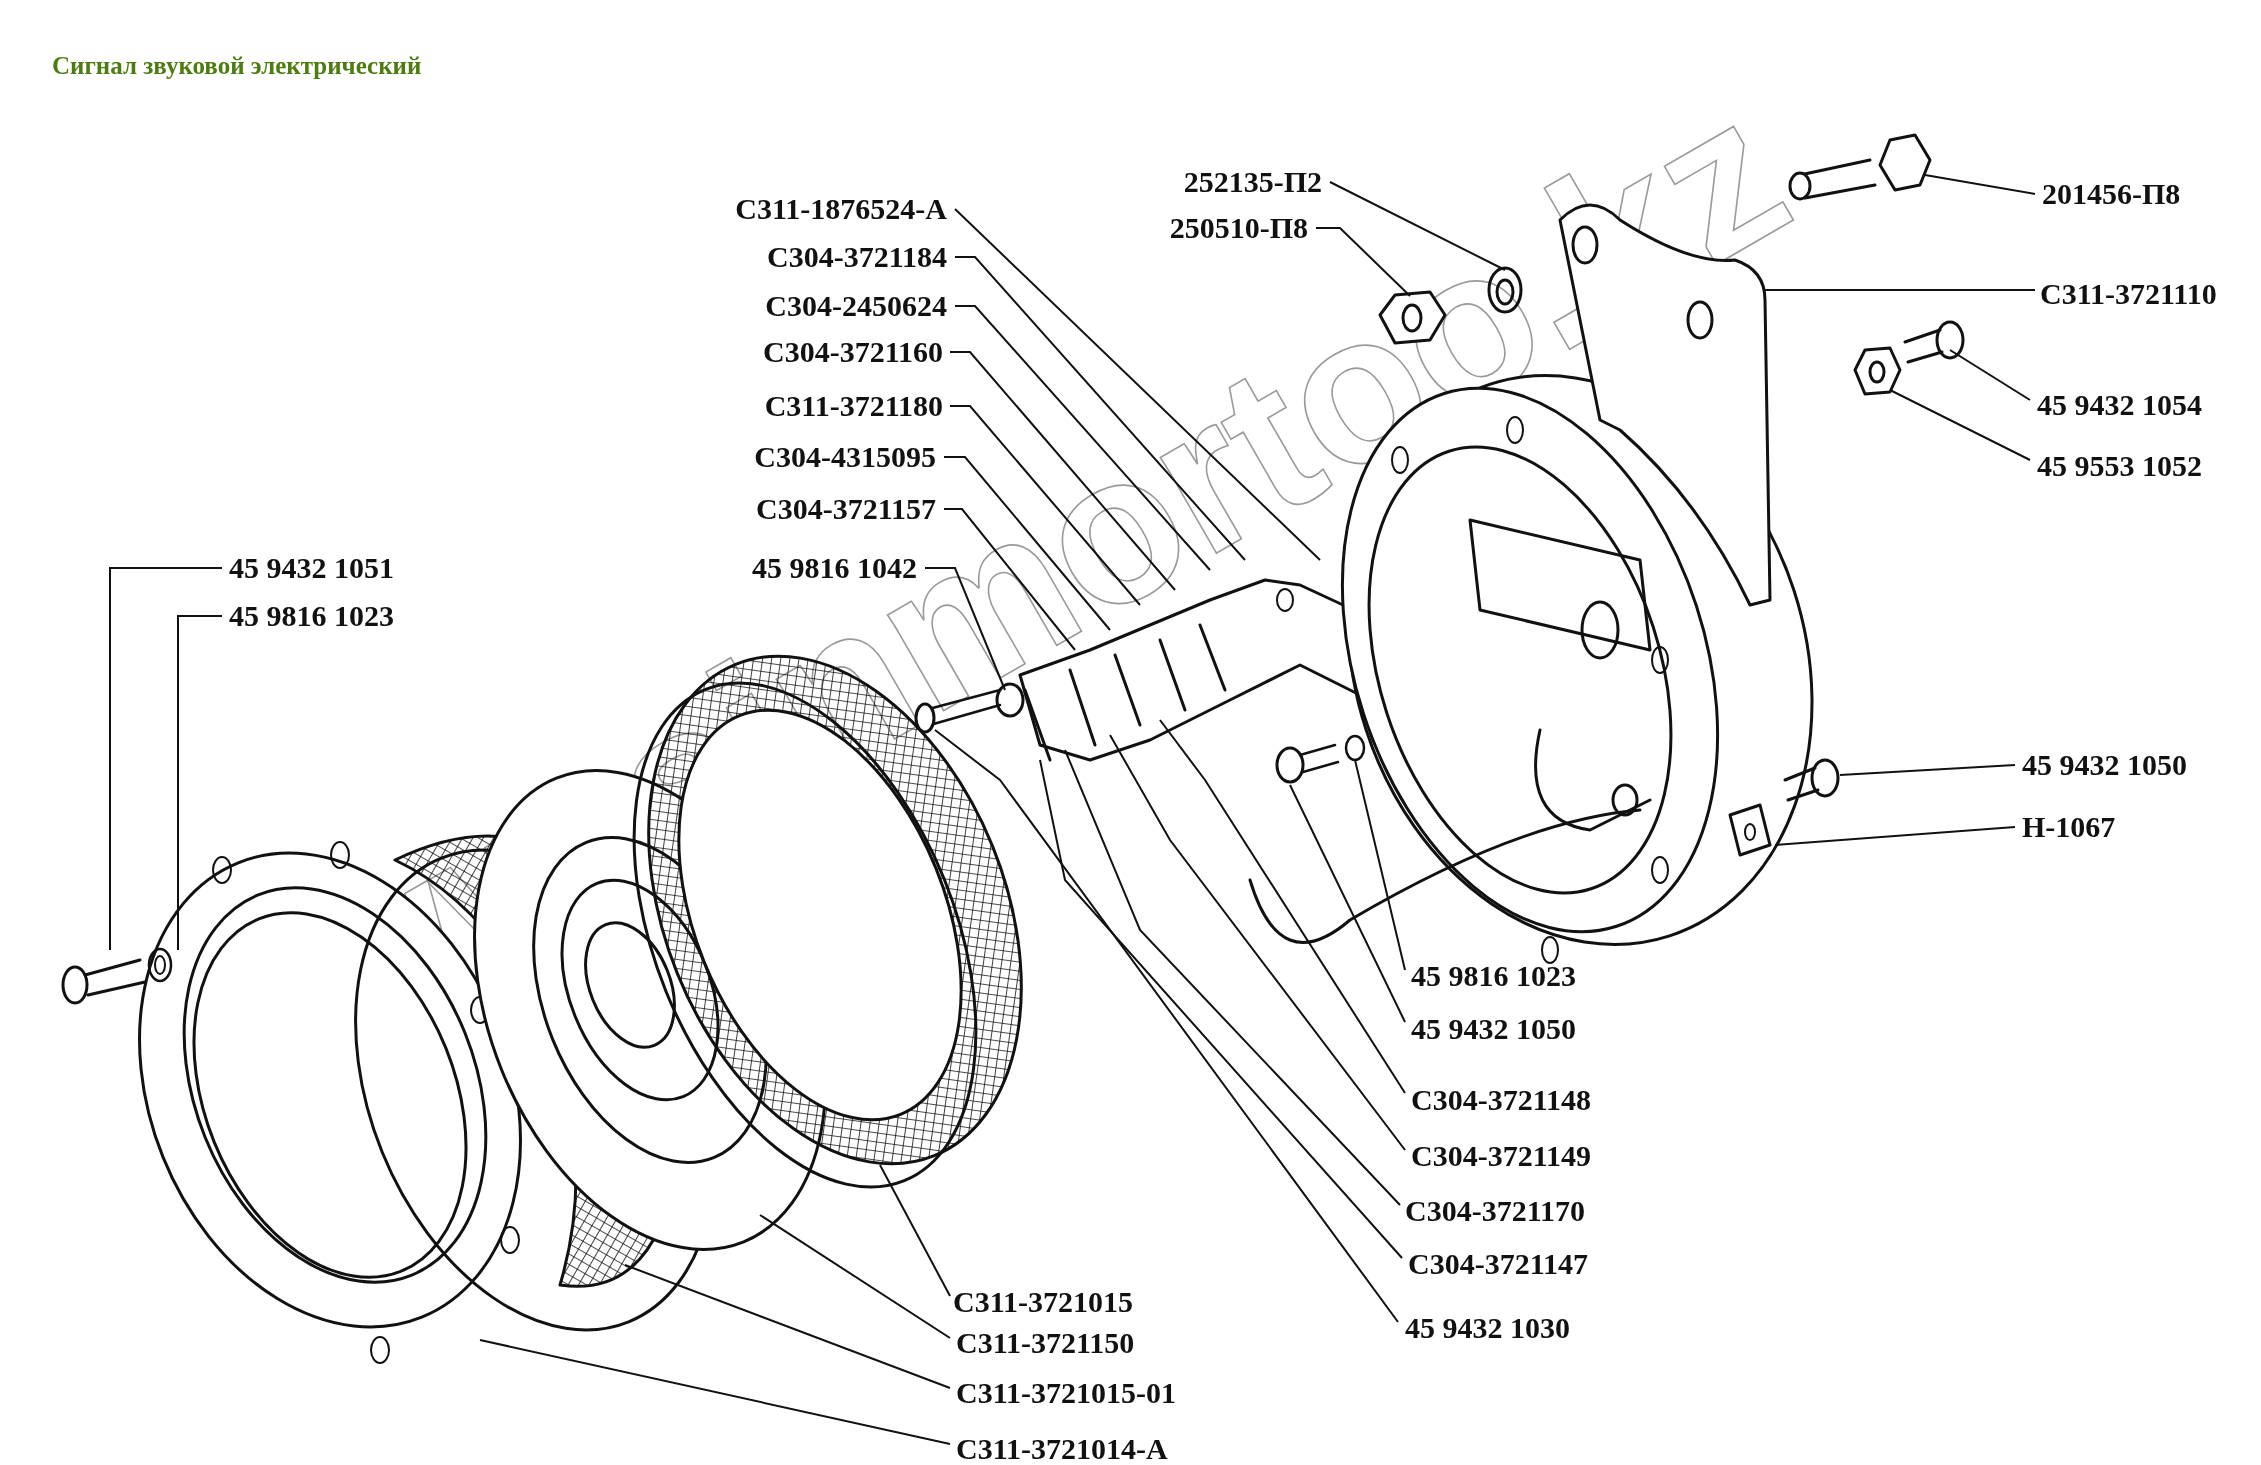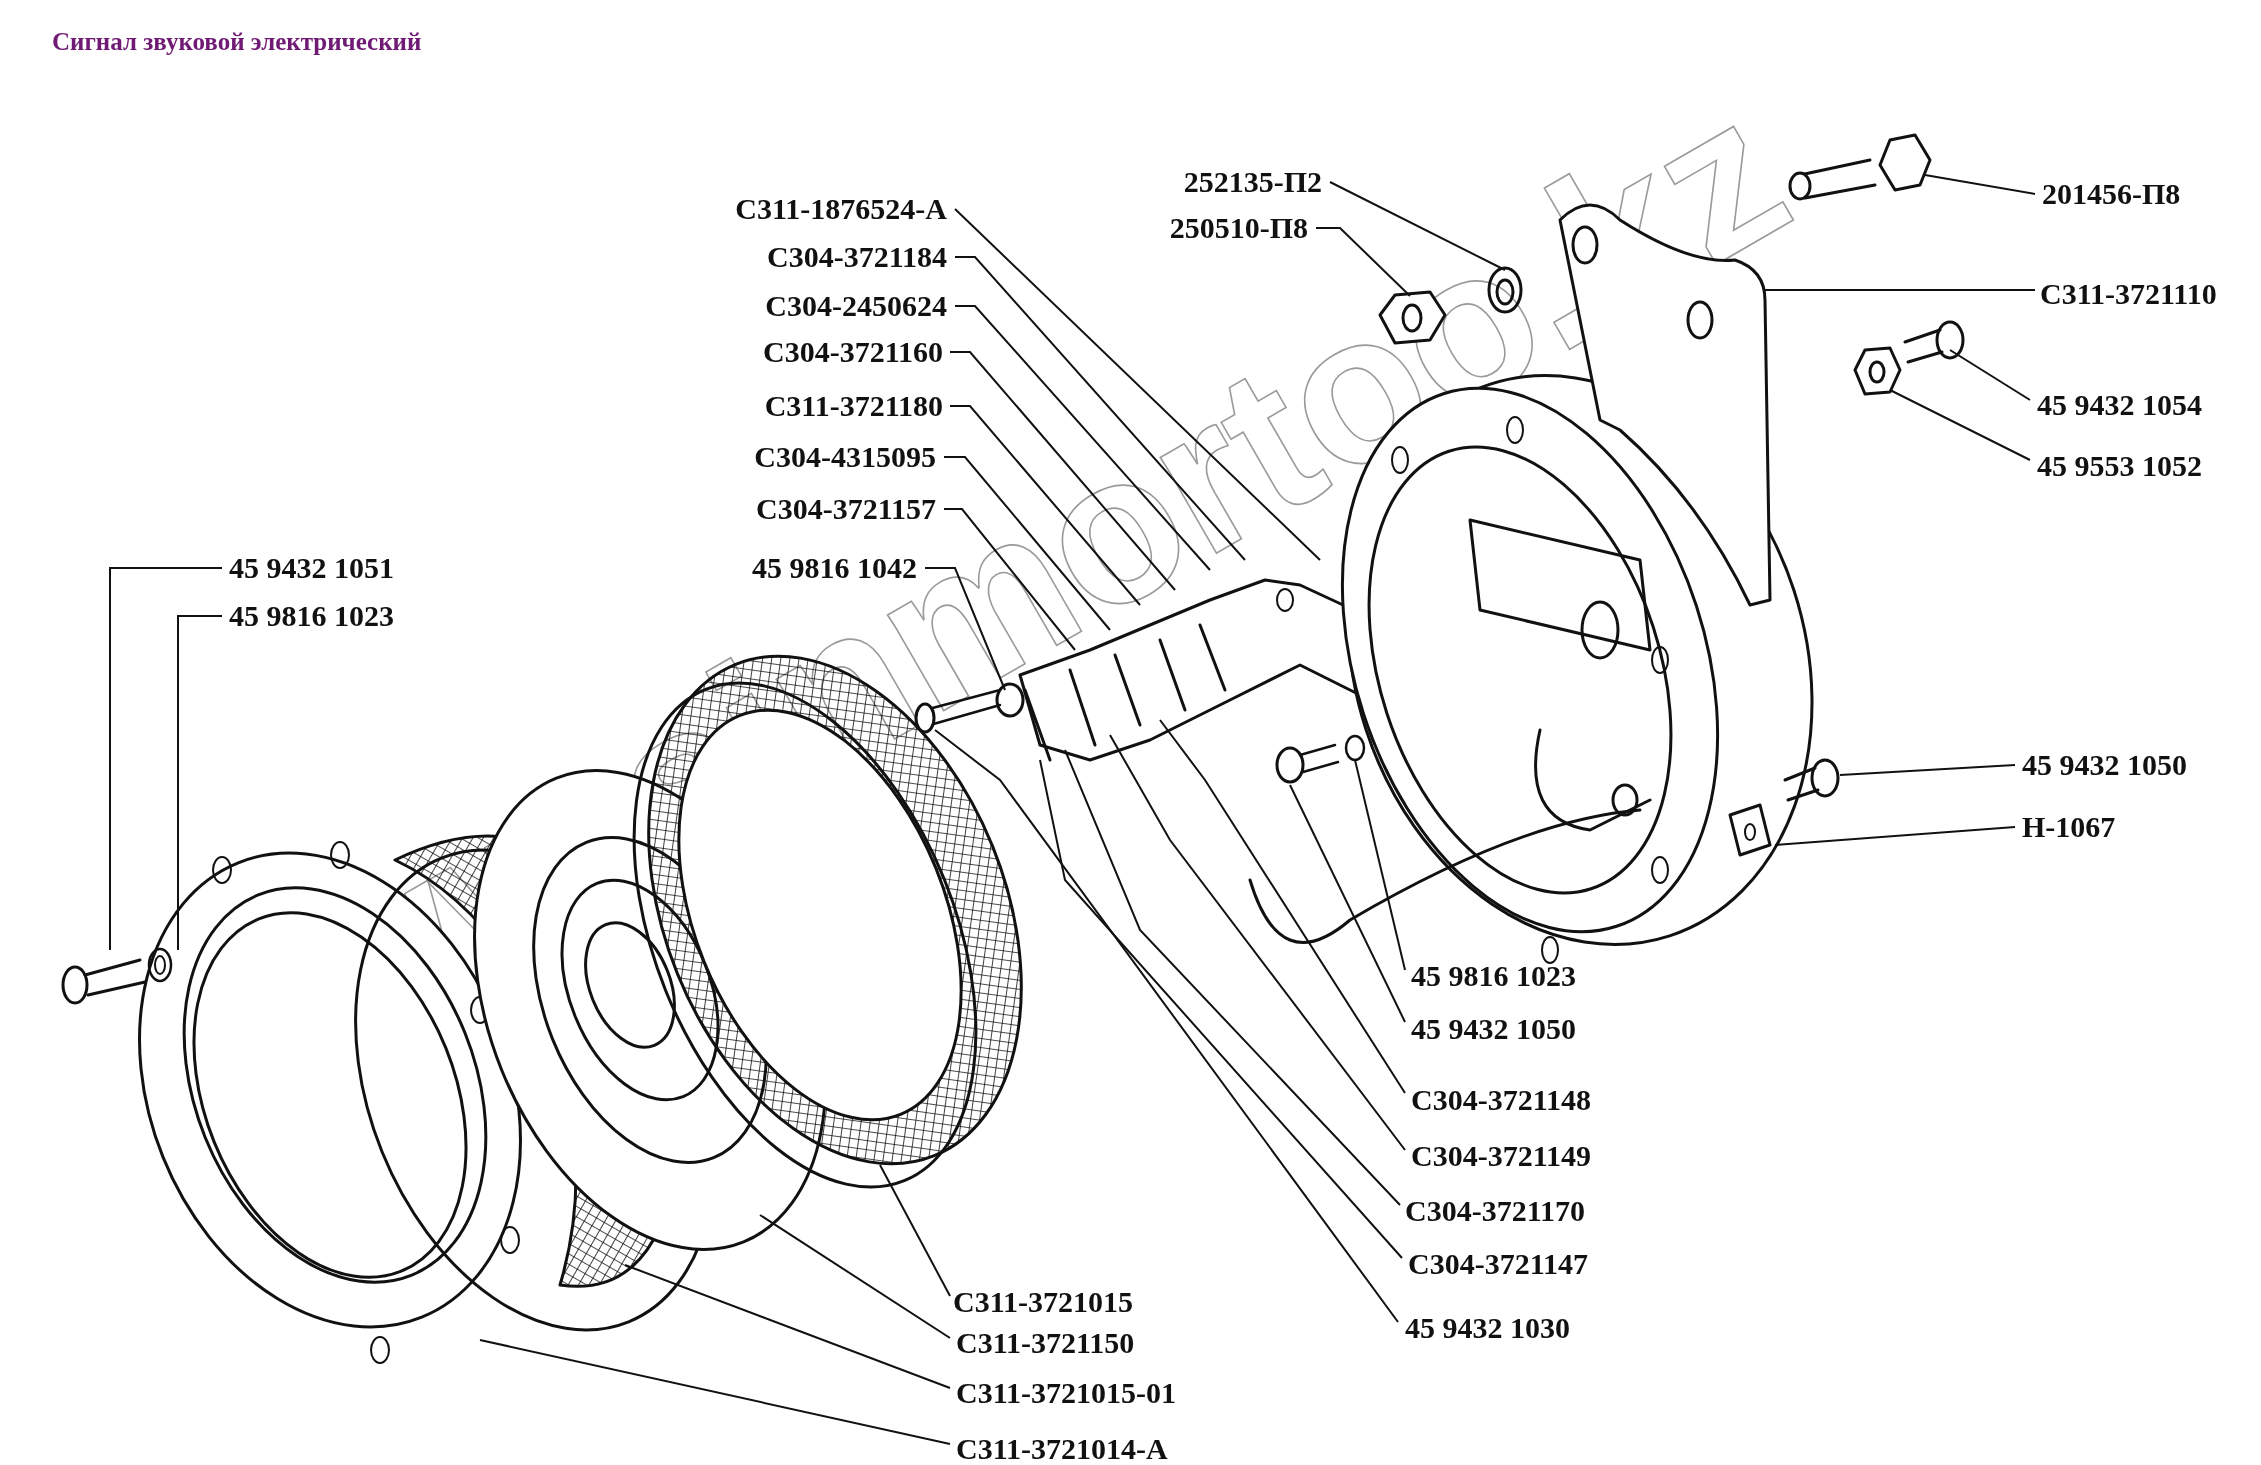--- a/index.html
+++ b/index.html
@@ -1,18 +1,18 @@
 <!DOCTYPE html>
 <html><head>
 <meta charset="utf-8">
 <style>
   html, body { margin:0; padding:0; background:#ffffff; }
   body { width:2261px; height:1465px; position:relative; overflow:hidden; }
   #stage { position:absolute; left:0; top:0; width:2261px; height:1465px; }
-  .title { position:absolute; left:52px; top:28px; font-family:"Liberation Serif","DejaVu Serif",serif; font-weight:bold; font-size:25px; color:#701a75; white-space:nowrap; }
+  .title { position:absolute; left:52px; top:52px; font-family:"Liberation Serif","DejaVu Serif",serif; font-weight:bold; font-size:25px; color:#4d7c0f; white-space:nowrap; }
   .lbl { position:absolute; font-family:"Liberation Serif","DejaVu Serif",serif; font-weight:bold; font-size:30px; color:#111; white-space:nowrap; line-height:1; transform:translateY(-50%); }
   .lbl.r { transform:translate(-100%,-50%); }
   svg text.wm { font-family:"Liberation Sans","DejaVu Sans",sans-serif; font-weight:bold; }
 </style>
 </head>
 <body>
 
 <div id="stage">
   <svg width="2261" height="1465" viewBox="0 0 2261 1465" style="position:absolute;left:0;top:0">
     <defs>

